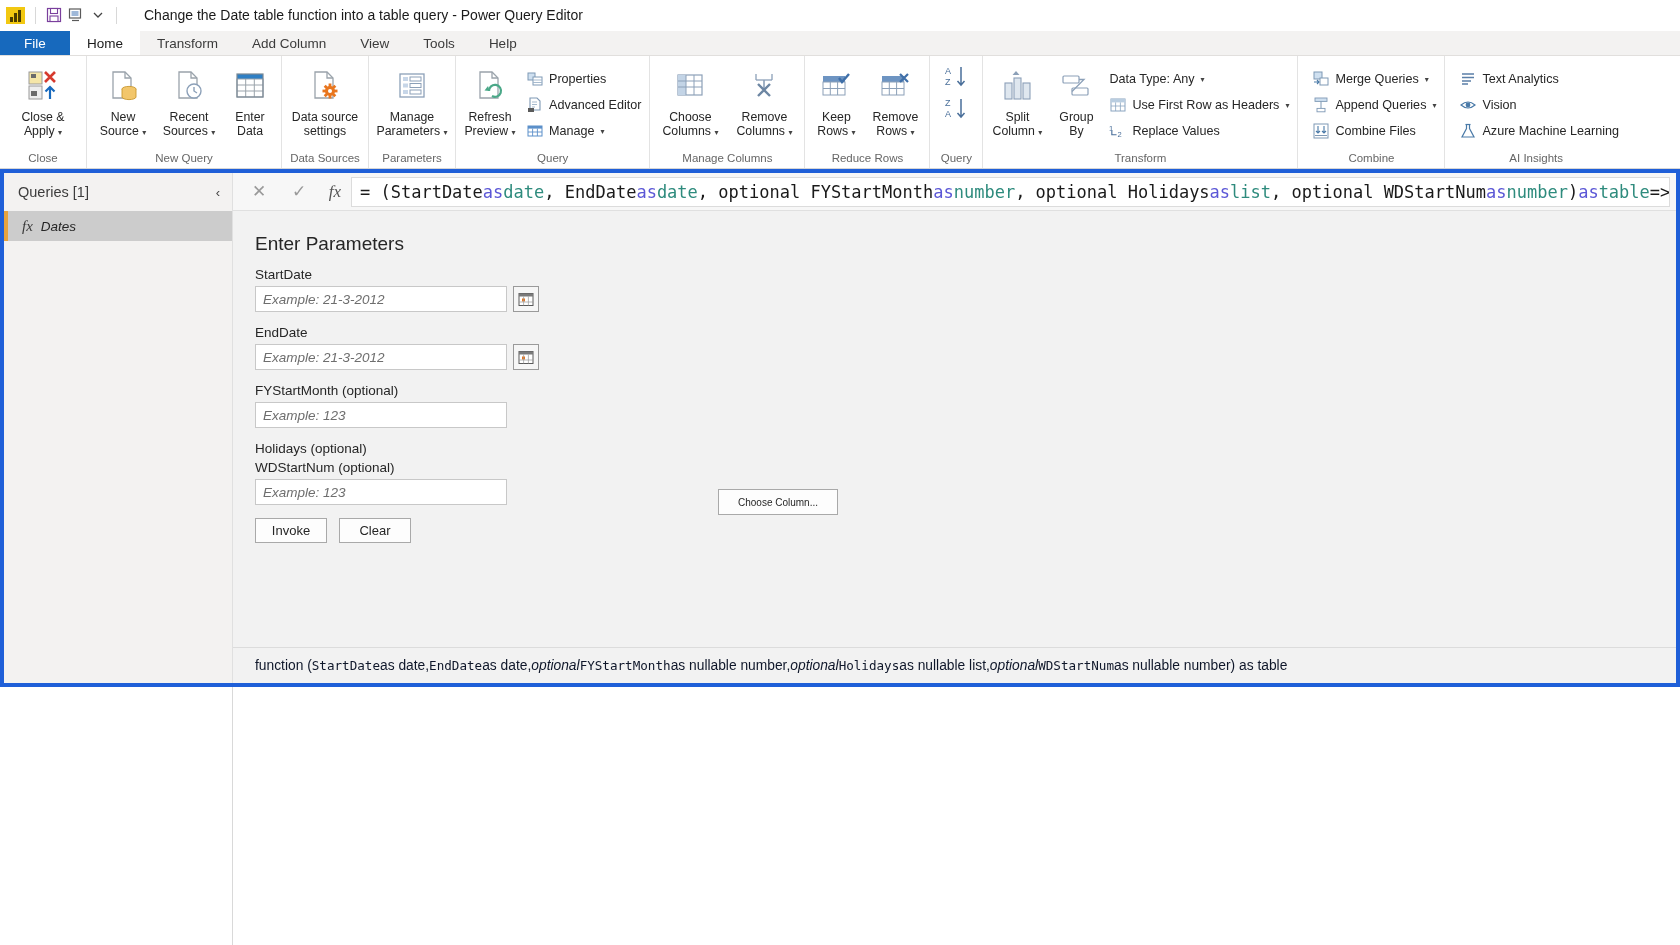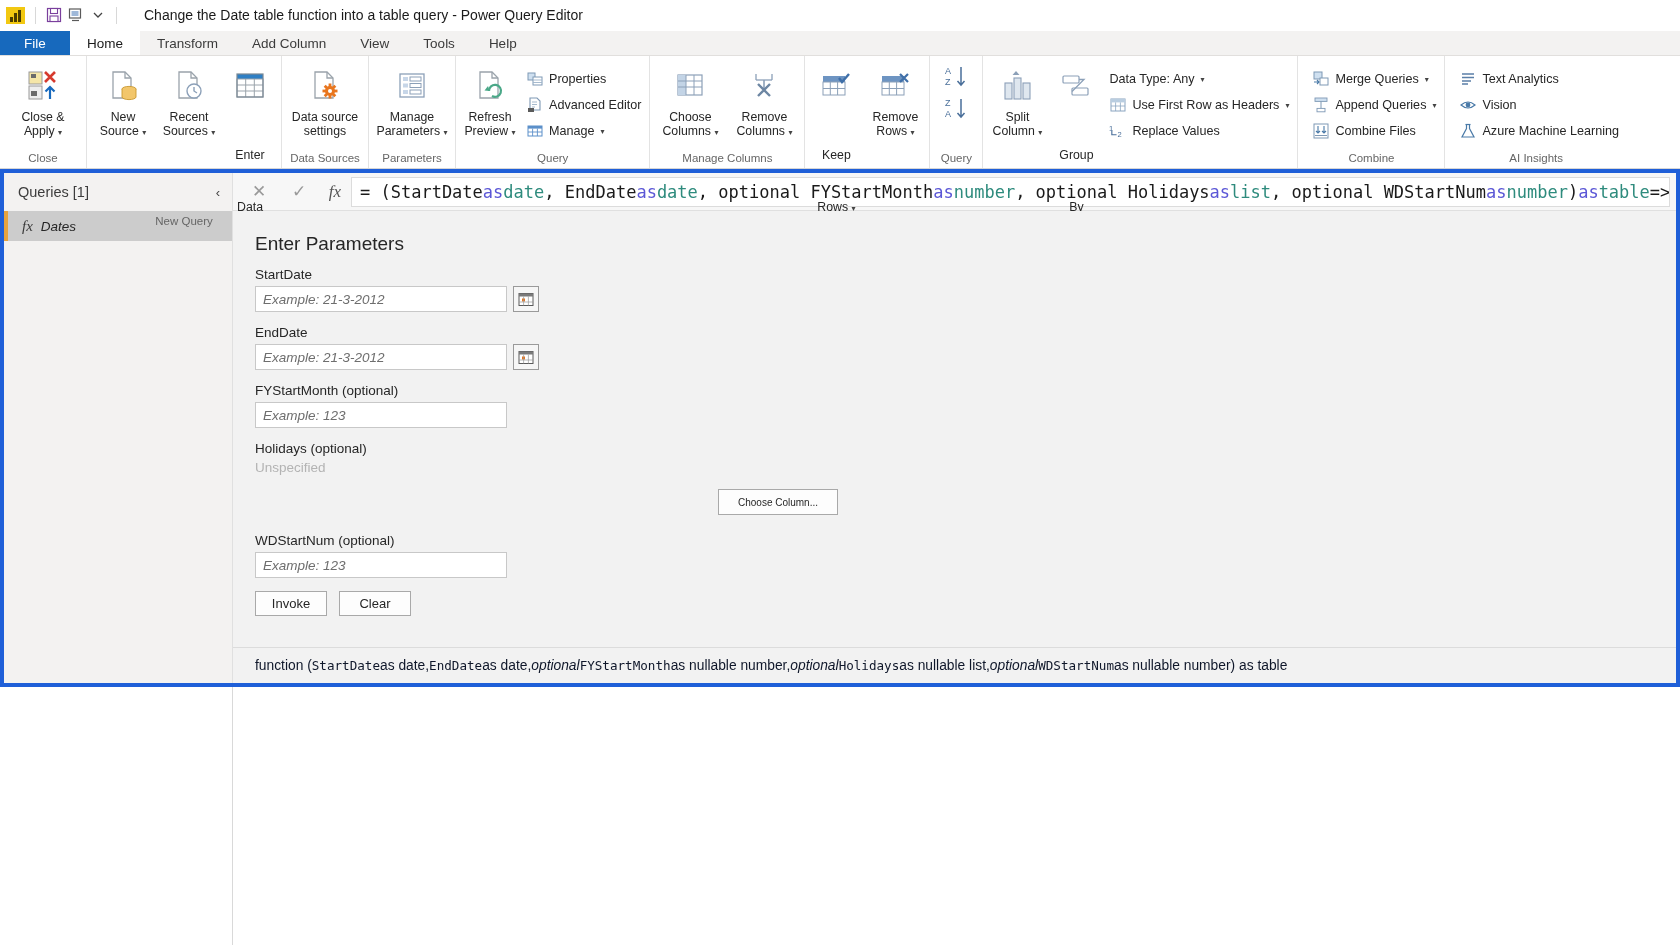--- a/index.html
+++ b/index.html
@@ -103,21 +103,21 @@
     display: flex;
     flex-direction: column;
     align-items: center;
     justify-content: flex-start;
     padding-top: 5px;
     cursor: pointer;
     text-align: center;
   }
   .bigbtn.w80 { width: 80px; }
   .bigbtn.w62 { width: 62px; }
-  .bigbtn.w56 { width: 56px; gap: 38px; }
+  .bigbtn.w56 { width: 56px; }
   .bigbtn.w74 { width: 74px; }
   .bigbtn .ico { height: 40px; display:flex; align-items:center; justify-content:center; }
   .bigbtn .lbl {
     margin-top: 4px;
     font-size: 12.3px;
     color: #262626;
     line-height: 14px;
   }
   .caret { font-size: 8px; color: #444; }
 
@@ -810,21 +810,20 @@
               </svg>
           </div>
         </div>
 
         <div class="field-label">FYStartMonth (optional)</div>
         <div class="field-row">
           <div class="txtbox">Example: 123</div>
         </div>
 
         <div class="field-label">Holidays (optional)</div>
-        <div class="unspecified">Unspecified</div>
 
         <div class="field-label">WDStartNum (optional)</div>
         <div class="field-row">
           <div class="txtbox">Example: 123</div>
         </div>
 
         <div class="btn-row">
           <div class="flatbtn">Invoke</div>
           <div class="flatbtn">Clear</div>
         </div>

